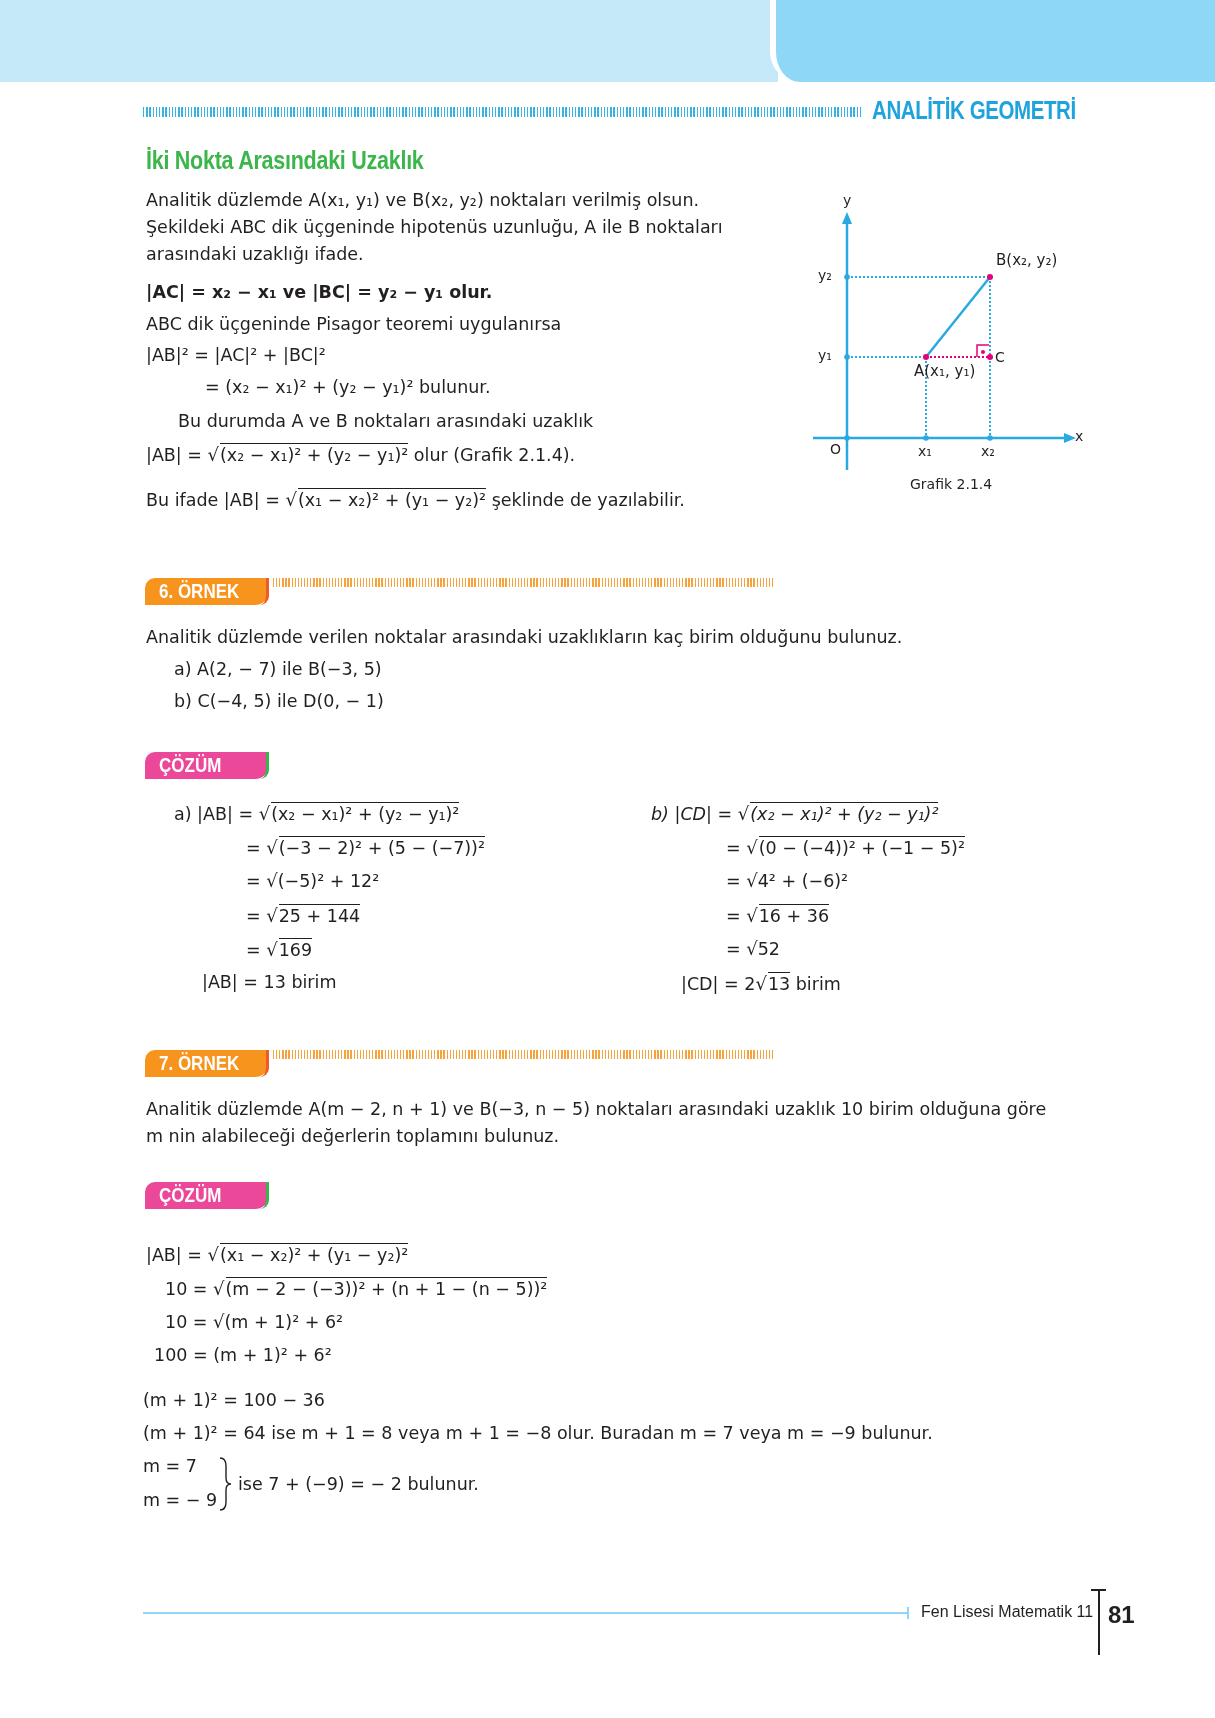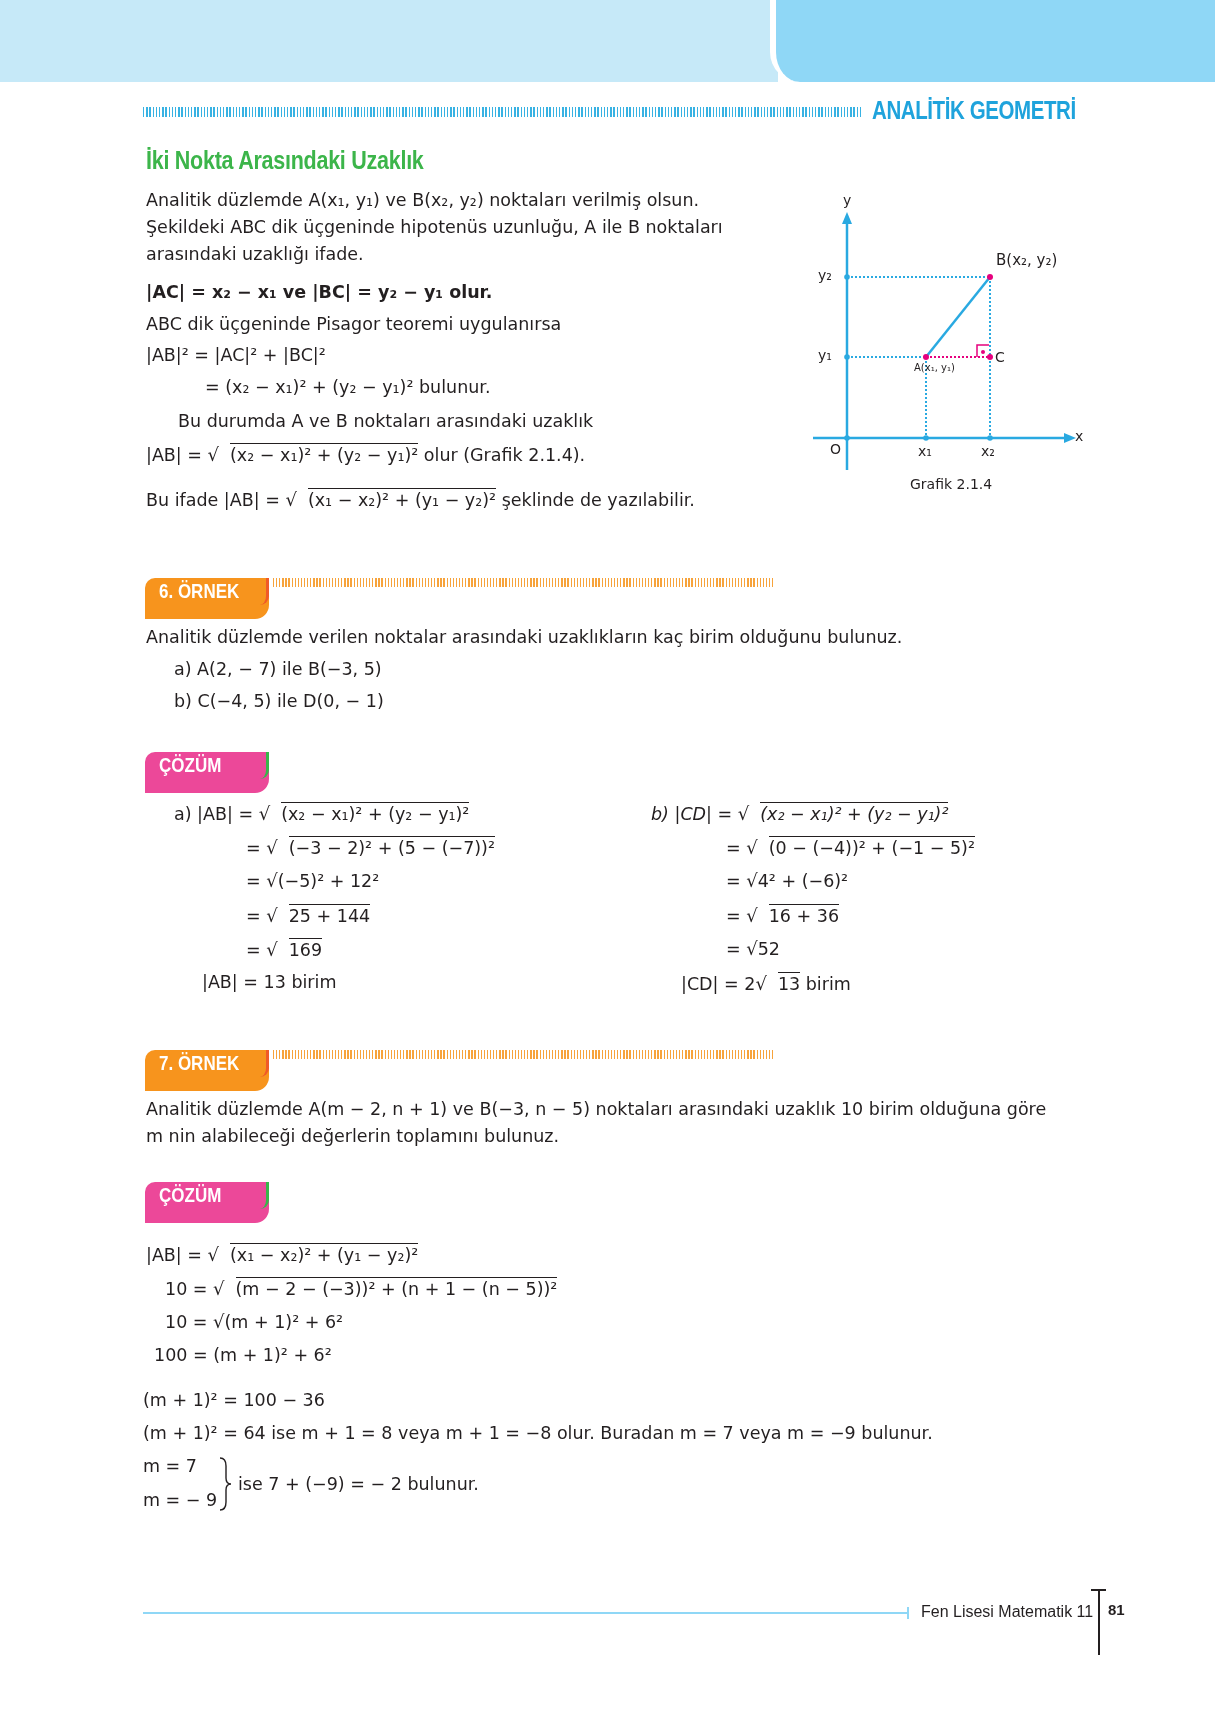--- a/index.html
+++ b/index.html
@@ -13,40 +13,40 @@
   .ticks { position: absolute; height: 10px;
     background: repeating-linear-gradient(90deg, #38b2e3 0px, #38b2e3 1.4px, transparent 1.4px, transparent 3.2px); }
   .ticks.orange { background: repeating-linear-gradient(90deg, #f7a33b 0px, #f7a33b 1.3px, transparent 1.3px, transparent 3.1px); height: 9px; }
   .header-ticks { left: 143px; top: 107px; width: 720px; }
   .chapter-title { position: absolute; left: 872px; top: 96px; font-family: "Liberation Sans", sans-serif; font-weight: bold; font-size: 25px; color: #1fa3dc; letter-spacing: -0.5px; transform: scaleX(0.82); transform-origin: left top; }
 
   .section-title { position: absolute; left: 146px; top: 146px; font-weight: bold; font-size: 25px; color: #3cb54a; transform: scaleX(0.86); transform-origin: left top; letter-spacing: -0.3px; }
 
   .txt { position: absolute; font-family: "DejaVu Sans", sans-serif; font-size: 17.5px; line-height: 1.2; white-space: nowrap; color: #231f20; }
   .math { font-family: "DejaVu Sans", sans-serif; }
-  .sqrt { display: inline-block; border-top: 1px solid #231f20; padding-top: 1px; margin-left: 11px; text-align: right; }
+  .sqrt { display: inline-block; border-top: 1px solid #231f20; padding-top: 1px; margin-left: 1px; text-align: right; }
   .rad { display: inline-block; font-size: 18px; }
 
-  .badge { position: absolute; height: 41px; color: #fff; font-weight: bold; font-size: 20px; padding-left: 14px; line-height: 27px; border-top-left-radius: 10px; border-bottom-right-radius: 14px; transform-origin: left top; }
+  .badge { position: absolute; height: 27px; color: #fff; font-weight: bold; font-size: 20px; padding-left: 14px; line-height: 27px; border-top-left-radius: 10px; border-bottom-right-radius: 14px; transform-origin: left top; }
   .badge span { display: inline-block; transform: scaleX(0.85); transform-origin: left center; }
   .badge.orange { background: #f7941d; }
   .badge.green { background: #ec4899; }
   .badge::after { content: ""; position: absolute; right: 0; top: 0; width: 6px; height: 27px; border-bottom-right-radius: 14px; }
   .badge.orange::after { border-right: 3px solid #f05a28; }
   .badge.green::after { border-right: 3px solid #39b54a; }
 
   .graph { position: absolute; left: 780px; top: 180px; width: 320px; height: 320px; }
   .graph-caption { position: absolute; left: 910px; top: 476px; font-family: "DejaVu Sans", sans-serif; font-size: 14px; }
 
   .footer-line { position: absolute; left: 143px; top: 1612px; width: 764px; height: 2px; background: #8fd7f6; }
   .footer-cap { position: absolute; left: 907px; top: 1607px; width: 2px; height: 12px; background: #8fd7f6; }
   .footer-text { position: absolute; left: 921px; top: 1603px; font-family: "Liberation Sans", sans-serif; font-size: 16px; color: #231f20; }
   .footer-bar-v { position: absolute; left: 1098px; top: 1589px; width: 1.5px; height: 66px; background: #231f20; }
   .footer-bar-h { position: absolute; left: 1091px; top: 1589px; width: 15px; height: 1.5px; background: #231f20; }
-  .page-num { position: absolute; left: 1108px; top: 1601px; font-weight: bold; font-size: 15px; color: #231f20; }
+  .page-num { position: absolute; left: 1108px; top: 1601px; font-weight: bold; font-size: 24px; color: #231f20; }
 </style>
 </head>
 <body>
 
 <div class="top-band-left"></div>
 <div class="top-band-gap"></div>
 <div class="top-band-right"></div>
 <div class="ticks header-ticks"></div>
 <div class="chapter-title">ANALİTİK GEOMETRİ</div>
 
@@ -97,21 +97,21 @@
   <circle cx="210" cy="177" r="3" fill="#e6007e"></circle>
 </svg>
 <div class="txt" style="left:843px; top:192px; font-size:14px;">y</div>
 <div class="txt" style="left:1075px; top:428px; font-size:14px;">x</div>
 <div class="txt" style="left:830px; top:441px; font-size:14px;">O</div>
 <div class="txt" style="left:818px; top:267px; font-size:14px;">y₂</div>
 <div class="txt" style="left:818px; top:347px; font-size:14px;">y₁</div>
 <div class="txt" style="left:918px; top:443px; font-size:14px;">x₁</div>
 <div class="txt" style="left:981px; top:443px; font-size:14px;">x₂</div>
 <div class="txt" style="left:996px; top:251px; font-size:15px;">B(x₂, y₂)</div>
-<div class="txt" style="left:914px; top:362px; font-size:10px;">A(x₁, y₁)</div>
+<div class="txt" style="left:914px; top:362px; font-size:15px;">A(x₁, y₁)</div>
 <div class="txt" style="left:995px; top:349px; font-size:14px;">C</div>
 <div class="graph-caption">Grafik 2.1.4</div>
 
 <div class="badge orange" style="left:145px; top:578px; width:124px;"><span>6. ÖRNEK</span></div>
 <div class="ticks orange" style="left:273px; top:578px; width:500px;"></div>
 
 <div class="txt" style="left:146px; top:627px;">Analitik düzlemde verilen noktalar arasındaki uzaklıkların kaç birim olduğunu bulunuz.</div>
 <div class="txt" style="left:174px; top:659px;">a)  A(2, − 7)  ile  B(−3, 5)</div>
 <div class="txt" style="left:174px; top:691px;">b)  C(−4, 5)  ile  D(0, − 1)</div>
 

